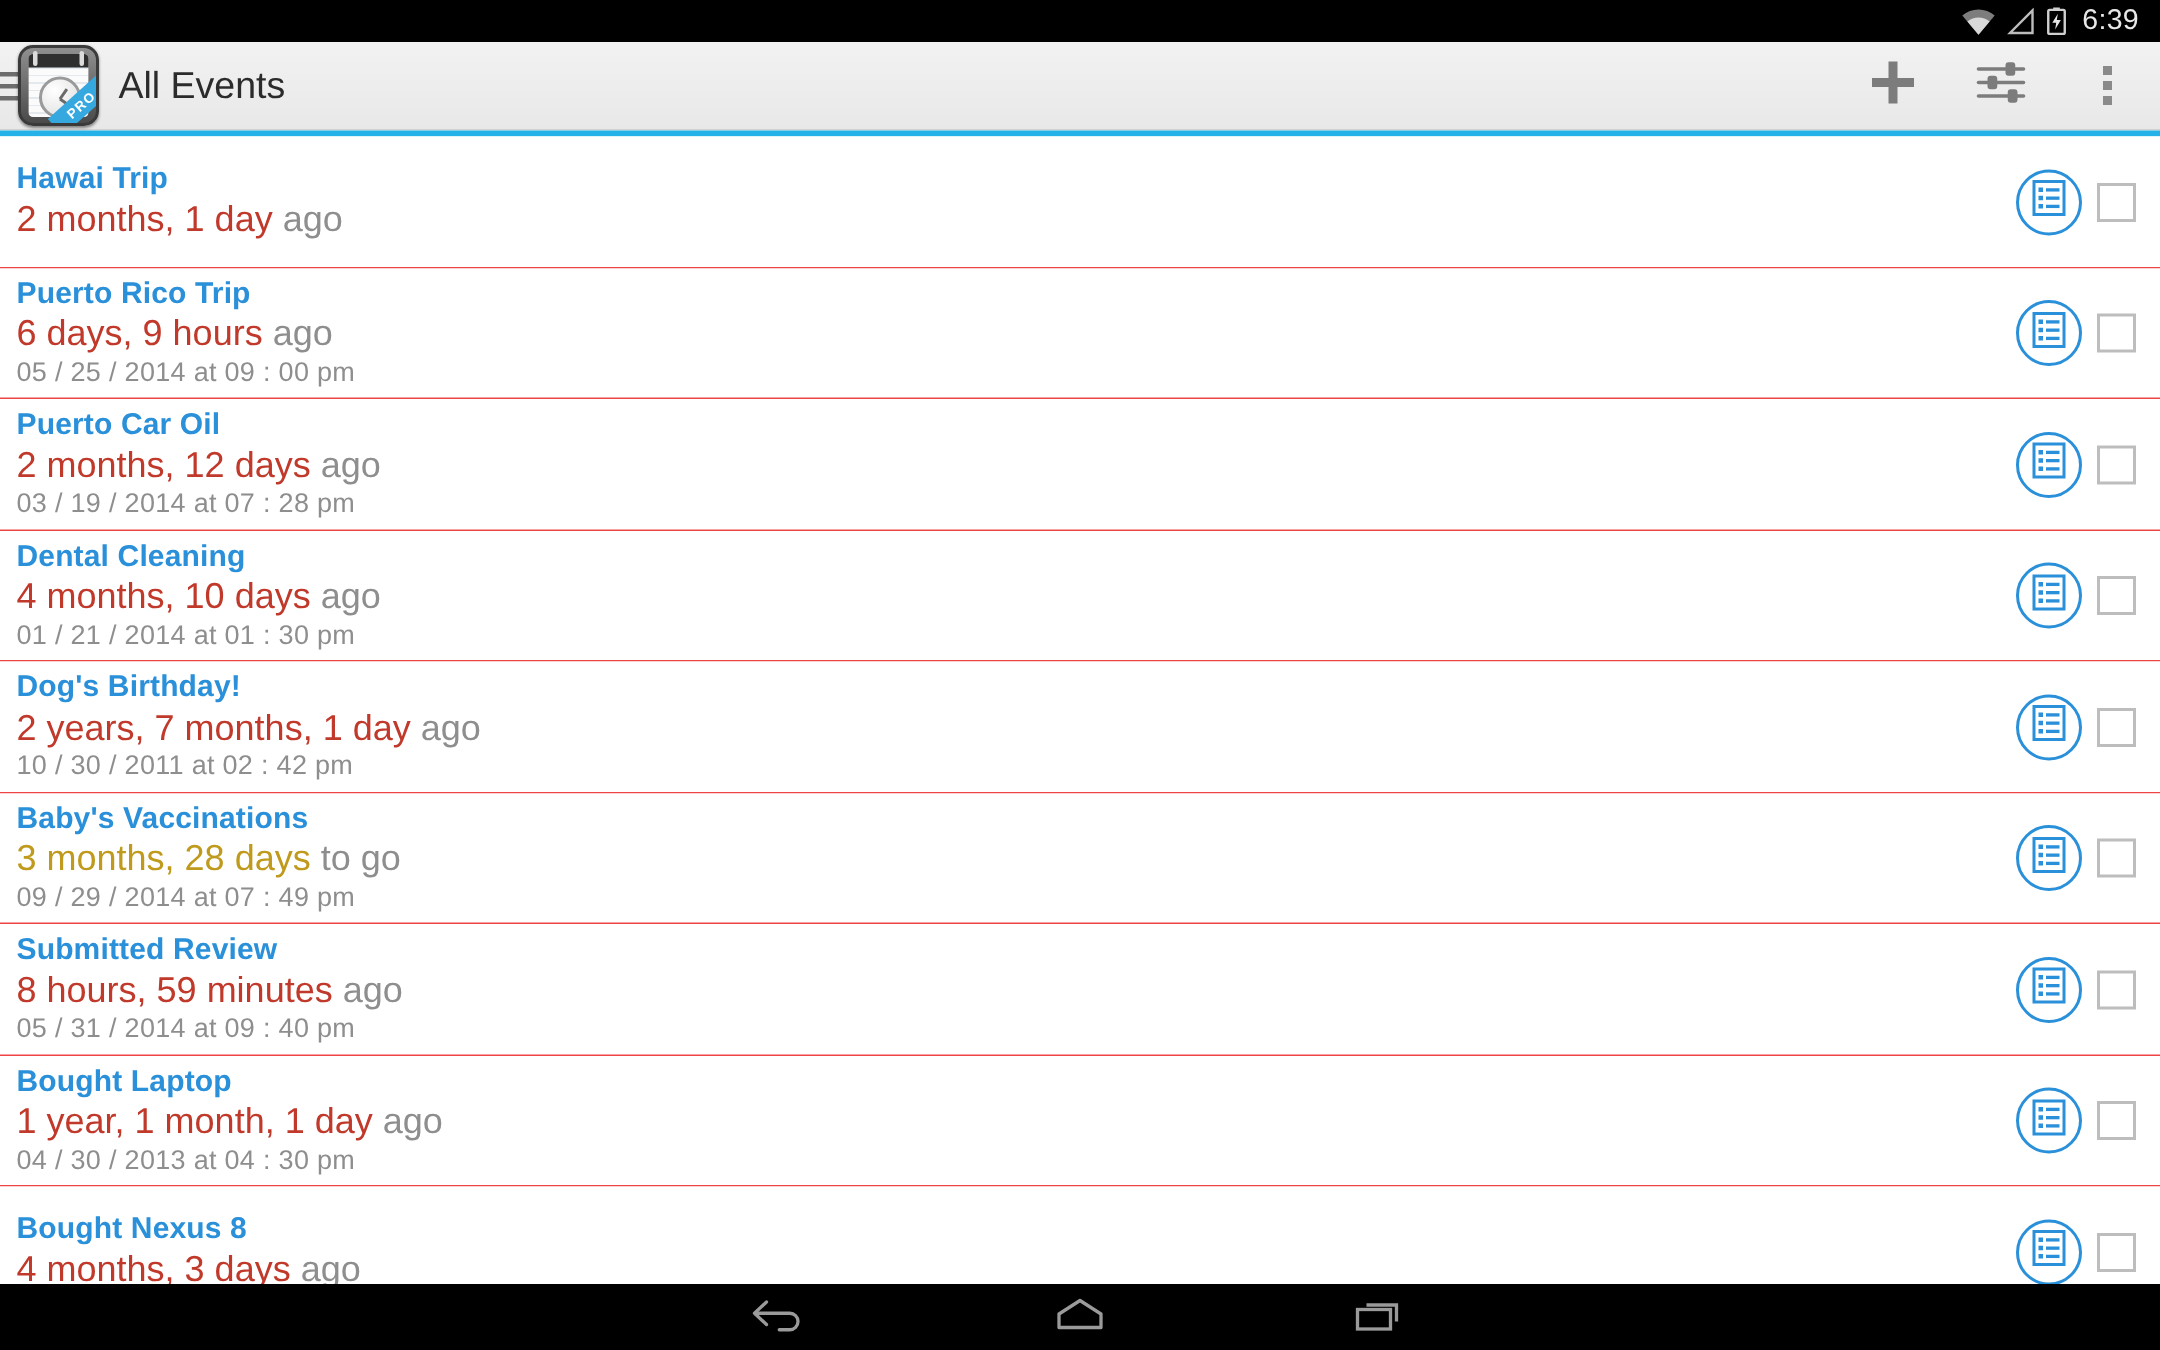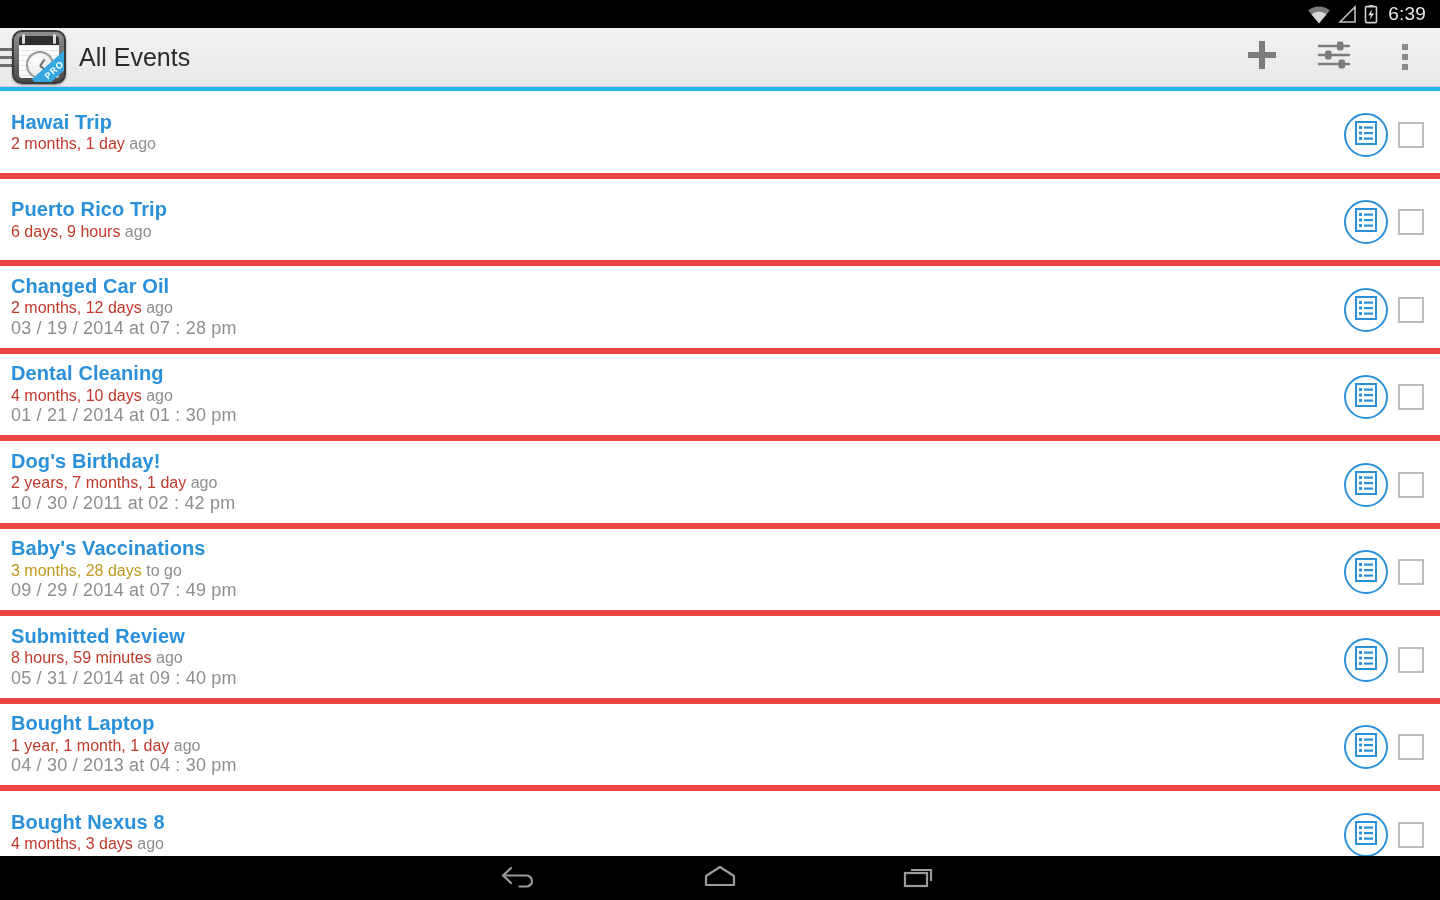--- a/index.html
+++ b/index.html
@@ -100,29 +100,29 @@
   .dots{ display:flex; flex-direction:column; gap:4px; }
   .dots i{ width:6px; height:6px; background:#8a8a8a; display:block; }
 
   
   .list{
     position:absolute; top:91px; left:0; width:1440px; height:765px;
     background:#fff; overflow:hidden;
   }
   .row{
     position:relative; height:87.5px; width:1440px;
-    border-bottom:6px solid #ef4444; background:#fff;
+    border-bottom:1px solid #ef4444; background:#fff;
     display:flex; align-items:center; cursor:pointer;
   }
   .row .txt{ padding-left:11px; width:1300px; }
   .ev-title{
     font-size:20px; font-weight:bold; color:#2a90d9; line-height:1.22;
     letter-spacing:.1px;
   }
-  .ev-delta{ font-size:16px; line-height:1.22; color:#8e8e8e; }
+  .ev-delta{ font-size:24px; line-height:1.22; color:#8e8e8e; }
   .ev-delta .amt{ color:#c0392b; }
   .ev-delta.future .amt{ color:#bf9a1c;text-align:right; }
   .ev-date{ font-size:18px; color:#8e8e8e; line-height:1.22; letter-spacing:.2px; }
 
   .row .right{
     position:absolute; right:0; top:0; height:87.5px;
     display:flex; align-items:center; gap:10px; padding-right:16px;
   }
   .note-btn{
     width:44px; height:44px; border-radius:50%;
@@ -245,41 +245,42 @@
                 </g>
               </svg></span>
           </div>
           <div class="chk"></div>
         </div>
       </div>
       <div class="row">
         <div class="txt">
           <div class="ev-title">Puerto Rico Trip</div>
           <div class="ev-delta"><span class="amt">6 days, 9 hours</span><span> ago</span></div>
-        </div>
-        <div class="right">
-          <div class="note-btn">
-            <span><svg width="26" height="26" viewBox="0 0 26 26">
-                <rect x="3" y="2" width="20" height="22" fill="none" stroke="#2a90d9" stroke-width="2"></rect>
-                <g fill="#2a90d9">
-                  <rect x="6" y="6" width="3" height="3"></rect>
-                  <rect x="11" y="6.5" width="9" height="2.2"></rect>
-                  <rect x="6" y="11.5" width="3" height="3"></rect>
-                  <rect x="11" y="12" width="9" height="2.2"></rect>
-                  <rect x="6" y="17" width="3" height="3"></rect>
-                  <rect x="11" y="17.5" width="9" height="2.2"></rect>
-                </g>
-              </svg></span>
-          </div>
-          <div class="chk"></div>
-        </div>
-      </div>
-      <div class="row">
-        <div class="txt">
-          <div class="ev-title">Changed Car Oil</div>
+          <div class="ev-date">05 / 25 / 2014 at 09 : 00 pm</div>
+        </div>
+        <div class="right">
+          <div class="note-btn">
+            <span><svg width="26" height="26" viewBox="0 0 26 26">
+                <rect x="3" y="2" width="20" height="22" fill="none" stroke="#2a90d9" stroke-width="2"></rect>
+                <g fill="#2a90d9">
+                  <rect x="6" y="6" width="3" height="3"></rect>
+                  <rect x="11" y="6.5" width="9" height="2.2"></rect>
+                  <rect x="6" y="11.5" width="3" height="3"></rect>
+                  <rect x="11" y="12" width="9" height="2.2"></rect>
+                  <rect x="6" y="17" width="3" height="3"></rect>
+                  <rect x="11" y="17.5" width="9" height="2.2"></rect>
+                </g>
+              </svg></span>
+          </div>
+          <div class="chk"></div>
+        </div>
+      </div>
+      <div class="row">
+        <div class="txt">
+          <div class="ev-title">Puerto Car Oil</div>
           <div class="ev-delta"><span class="amt">2 months, 12 days</span><span> ago</span></div>
           <div class="ev-date">03 / 19 / 2014 at 07 : 28 pm</div>
         </div>
         <div class="right">
           <div class="note-btn">
             <span><svg width="26" height="26" viewBox="0 0 26 26">
                 <rect x="3" y="2" width="20" height="22" fill="none" stroke="#2a90d9" stroke-width="2"></rect>
                 <g fill="#2a90d9">
                   <rect x="6" y="6" width="3" height="3"></rect>
                   <rect x="11" y="6.5" width="9" height="2.2"></rect>

